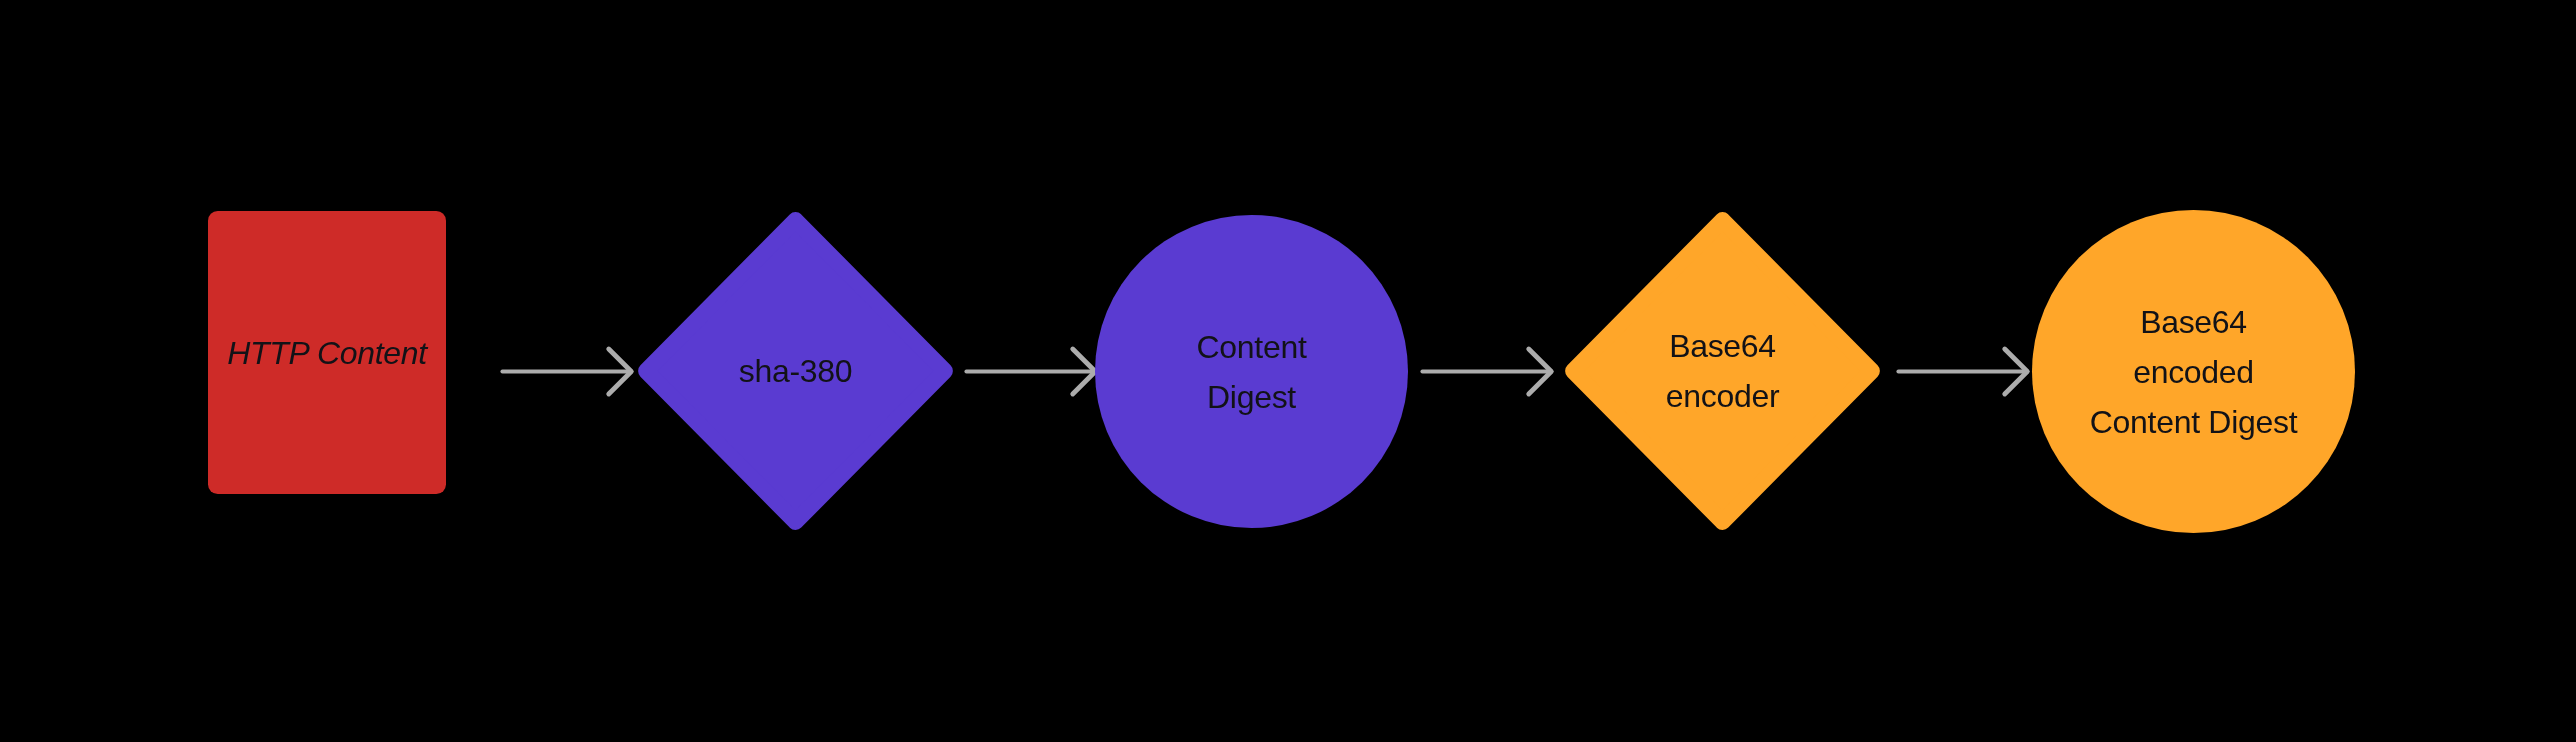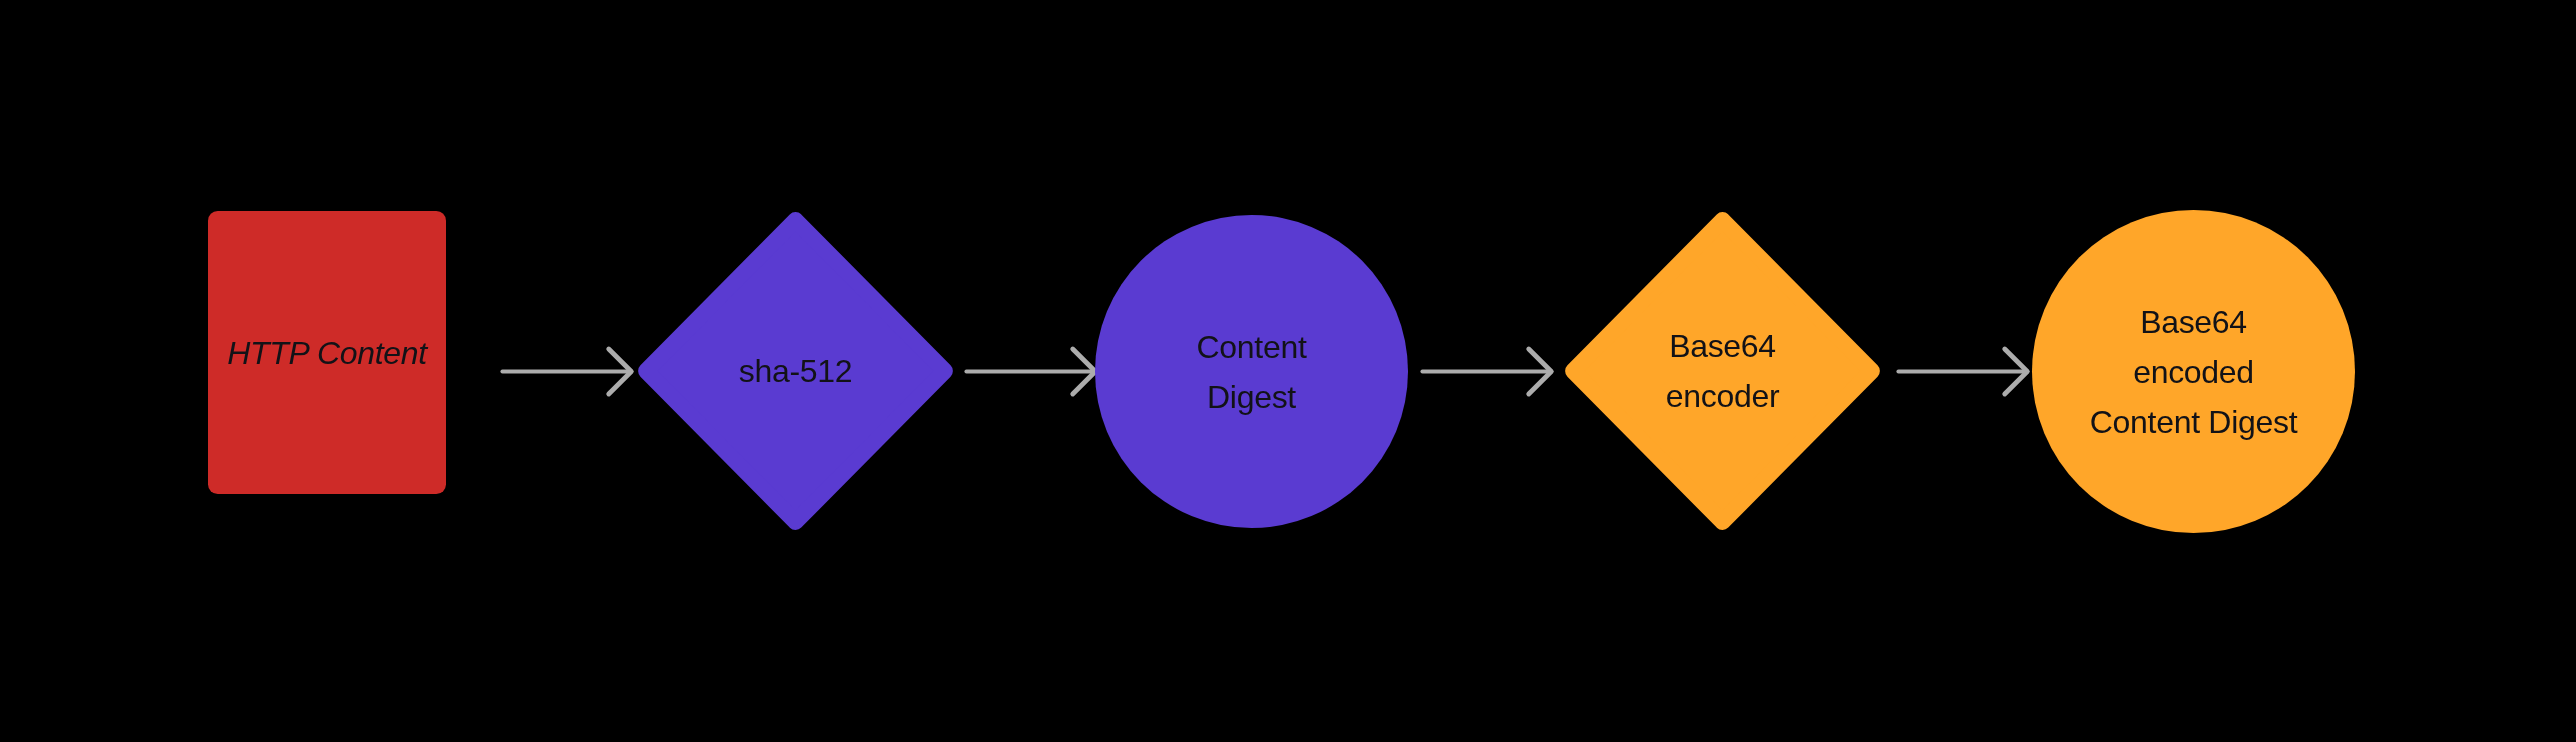--- a/index.html
+++ b/index.html
@@ -64,21 +64,21 @@
 
   <svg class="arrow" id="arrow-1" width="153" height="65" viewBox="0 0 190 80">
     <line x1="8" y1="40" x2="168" y2="40" stroke-width="5" stroke-linecap="round" stroke="#ACACAC"></line>
     <polyline points="140,12 168,40 140,68" fill="none" stroke-width="6" stroke-linecap="round" stroke-linejoin="round" stroke="#ACACAC"></polyline>
   </svg>
 
   <div class="node diamond-node" id="node-sha-512">
     <svg class="shape-svg" width="315" height="318" viewBox="0 0 390 394">
       <polygon points="195,10 380,197 195,384 10,197" stroke-width="20" stroke-linejoin="round" fill="#5A3BD1" stroke="#5A3BD1"></polygon>
     </svg>
-    <div class="node-label" style="color: rgb(18, 18, 23);">sha-512</div>
+    <div class="node-label" style="color: rgb(18, 18, 23);">sha-380</div>
   </div>
 
   <svg class="arrow" id="arrow-2" width="153" height="65" viewBox="0 0 190 80">
     <line x1="8" y1="40" x2="168" y2="40" stroke-width="5" stroke-linecap="round" stroke="#ACACAC"></line>
     <polyline points="140,12 168,40 140,68" fill="none" stroke-width="6" stroke-linecap="round" stroke-linejoin="round" stroke="#ACACAC"></polyline>
   </svg>
 
   <div class="node circle-node" id="node-content-digest">
     <div class="shape-bg" style="background-color: rgb(90, 59, 209);"></div>
     <div class="node-label" style="color: rgb(18, 18, 23);">Content

